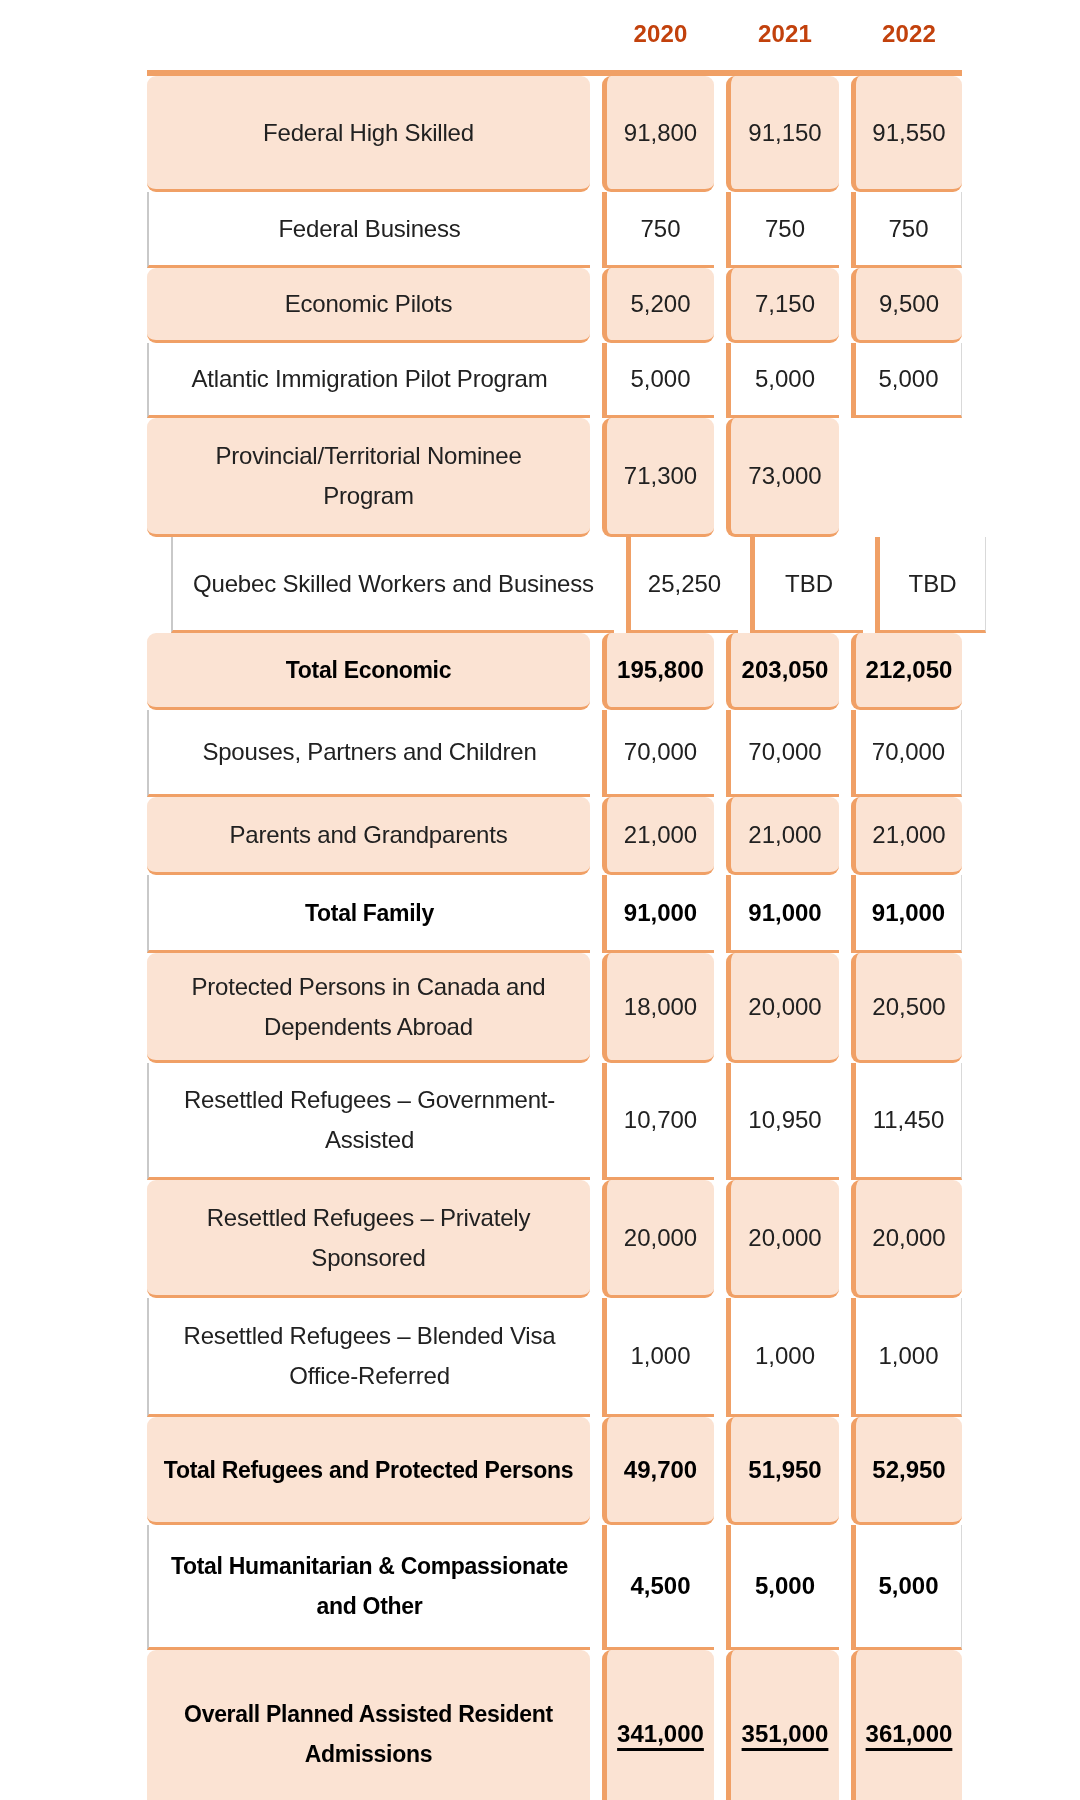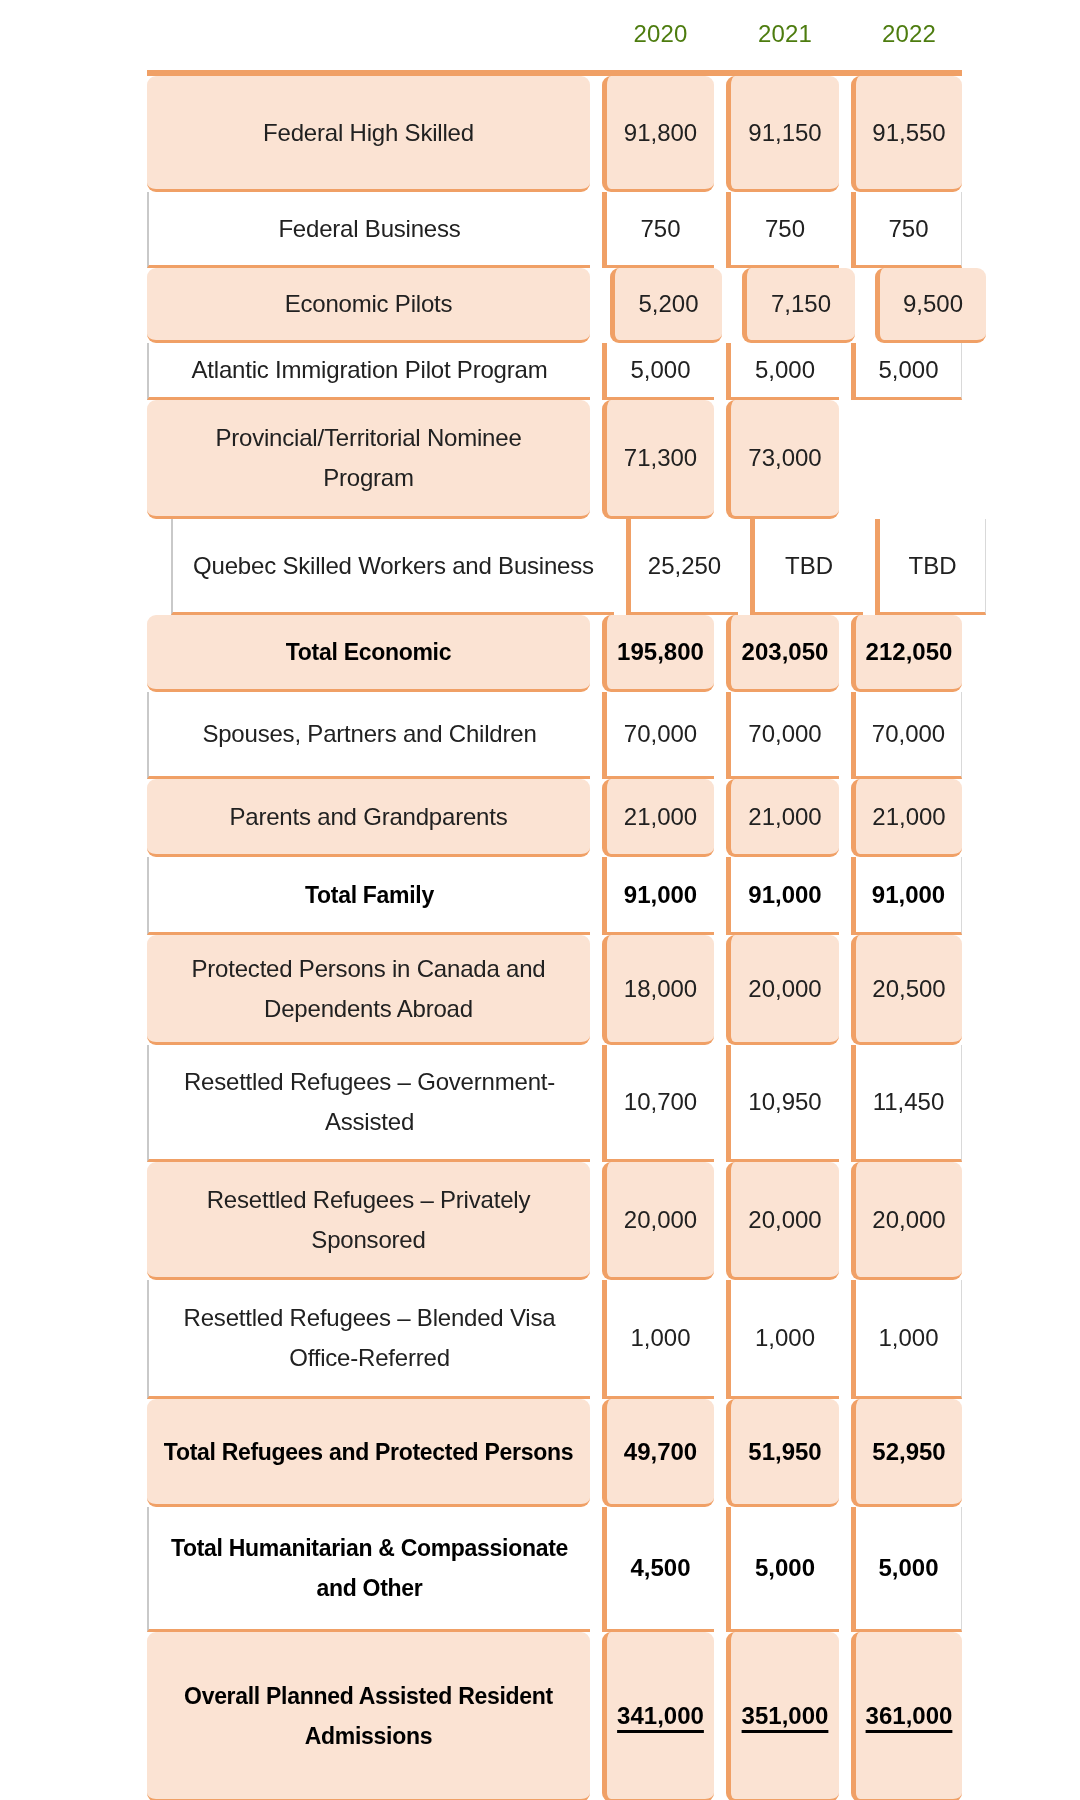--- a/index.html
+++ b/index.html
@@ -10,21 +10,21 @@
   html,body{margin:0;padding:0;}
   body{
     width:1080px;height:1800px;overflow:hidden;background:#ffffff;
     font-family:"Liberation Sans","DejaVu Sans",sans-serif;color:var(--text);
   }
   .tablewrap{margin-left:147px;width:815px;}
   .grid{display:grid;grid-template-columns:443px 124px 125px 123px;}
   .header-row{height:48px;margin-top:10px;margin-bottom:12px;}
   .hyear{
     margin-left:17px;display:flex;align-items:center;justify-content:center;
-    font-weight:normal;font-size:24px;color:#4d7c0f;letter-spacing:0.2px;
+    font-weight:bold;font-size:24px;color:#c2410c;letter-spacing:0.2px;
   }
   .tbody{border-top:6px solid var(--orange);}
   .row{display:grid;grid-template-columns:443px 124px 125px 123px;}
   .cell{
     box-sizing:border-box;display:flex;align-items:center;justify-content:center;
     text-align:center;background:#ffffff;border-bottom:3px solid var(--orange);
   }
   .row.shaded .cell{background:var(--peach);border-radius:9px;}
   .label-cell{
     font-size:24px;line-height:40px;letter-spacing:-0.2px;
@@ -69,33 +69,33 @@
         <div class="cell value-cell">
           <span>750</span>
         </div>
         <div class="cell value-cell">
           <span>750</span>
         </div>
         <div class="cell value-cell last">
           <span>750</span>
         </div>
       </div>
-      <div class="row grid shaded" style="height: 75px; gap: 8px;">
+      <div class="row grid shaded" style="height: 75px;">
         <div class="cell label-cell"><span>Economic Pilots</span></div>
         <div class="cell value-cell">
           <span>5,200</span>
         </div>
         <div class="cell value-cell">
           <span>7,150</span>
         </div>
         <div class="cell value-cell last">
           <span>9,500</span>
         </div>
       </div>
-      <div class="row grid" style="height: 57px;">
+      <div class="row grid" style="height: 75px;">
         <div class="cell label-cell"><span>Atlantic Immigration Pilot Program</span></div>
         <div class="cell value-cell">
           <span>5,000</span>
         </div>
         <div class="cell value-cell">
           <span>5,000</span>
         </div>
         <div class="cell value-cell last">
           <span>5,000</span>
         </div>

